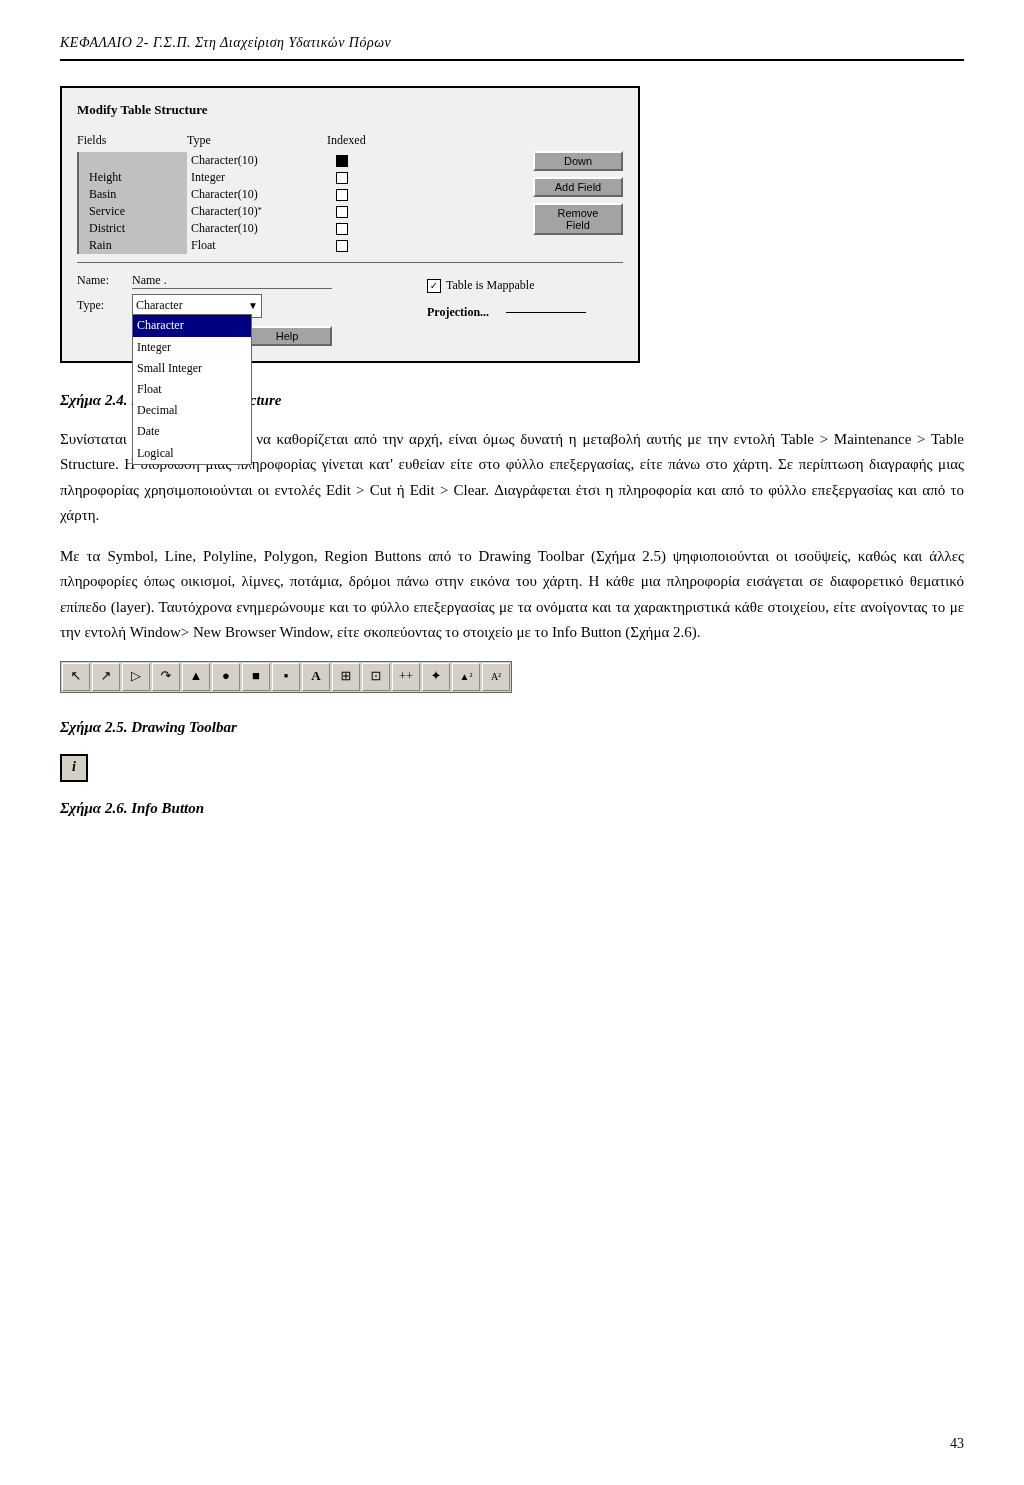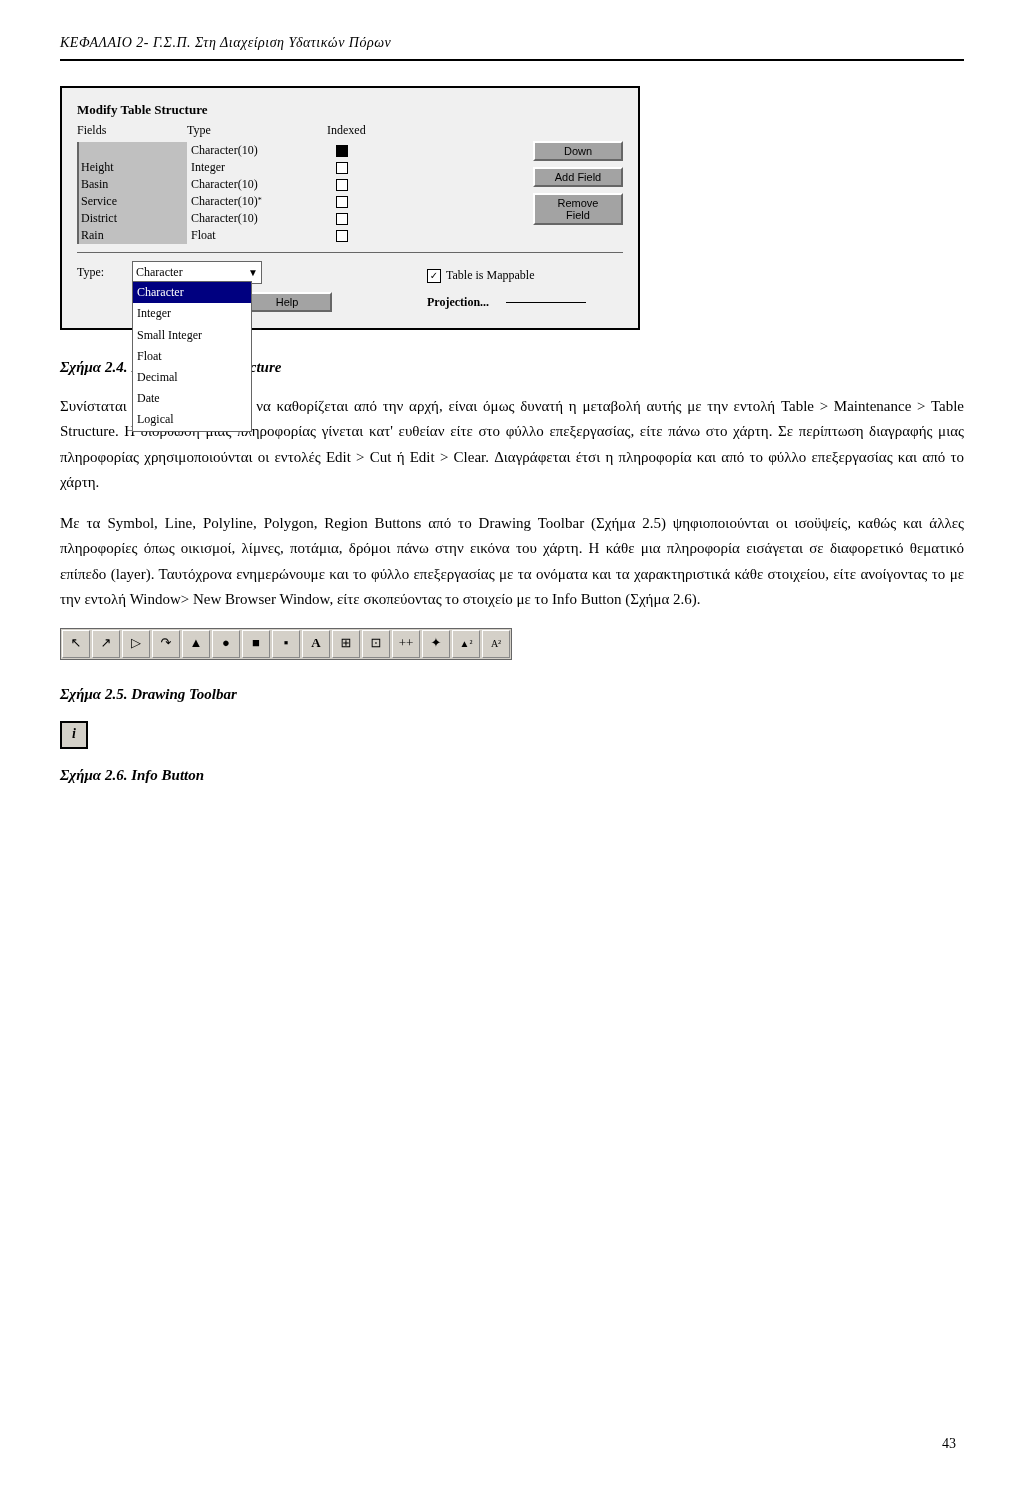--- a/index.html
+++ b/index.html
@@ -30,20 +30,21 @@
     .dialog-box {
       border: 2px solid #000;
       padding: 12px 15px 15px 15px;
       margin-bottom: 25px;
       background: #f0f0f0;
       width: 580px;
     }
     .dialog-title {
       font-size: 13px;
       font-weight: bold;
+      margin-bottom: 10px;
     }
     .dialog-columns {
       display: flex;
       gap: 0;
     }
     .col-fields {
       width: 110px;
       font-size: 12px;
     }
     .col-type {
@@ -69,21 +70,21 @@
       height: 18px;
     }
     .field-row {
       display: flex;
       height: 17px;
       align-items: center;
     }
     .field-name {
       font-size: 12px;
       background: #c0c0c0;
-      padding: 0 2px;
+      padding: 0 10px;
       border-left: 2px solid #666;
       width: 100%;
       height: 100%;
       display: flex;
       align-items: center;
     }
     .type-value {
       font-size: 12px;
       height: 17px;
       display: flex;
@@ -272,21 +273,21 @@
       font-style: italic;
       font-weight: bold;
       font-family: serif;
       cursor: pointer;
     }
 
     
     .page-number {
       position: absolute;
       bottom: 30px;
-      right: 68px;
+      right: 60px;
       font-size: 14px;
     }
   </style>
 </head>
 <body>
 
 
 
 
 <div class="page-header">
@@ -382,20 +383,24 @@
       <button class="dialog-btn">Add Field</button>
       <button class="dialog-btn">Remove Field</button>
     </div>
   </div>
 
   <div class="field-info-section">
 
     <div class="field-info-rows">
       <div class="field-info-left">
 
+        <div class="info-row">
+          <span class="info-label">Name:</span>
+          <input class="info-input" type="text" value="Name ." style="">
+        </div>
 
         <div class="info-row">
           <span class="info-label">Type:</span>
           <div class="info-select-container">
             <div style="display:flex;align-items:center;border:1px solid #666;background:#fff;width:130px;padding:1px 3px;cursor:pointer;">
               <span style="font-size:12px;flex:1;">Character</span>
               <span style="font-size:10px;">▼</span>
             </div>
 
             <div class="dropdown-open">

